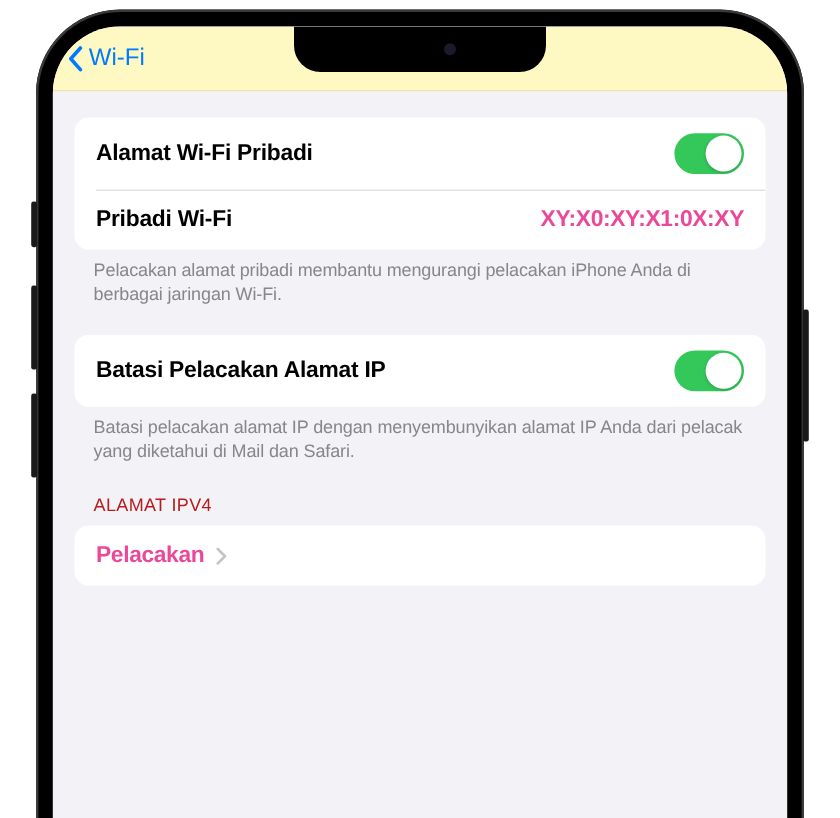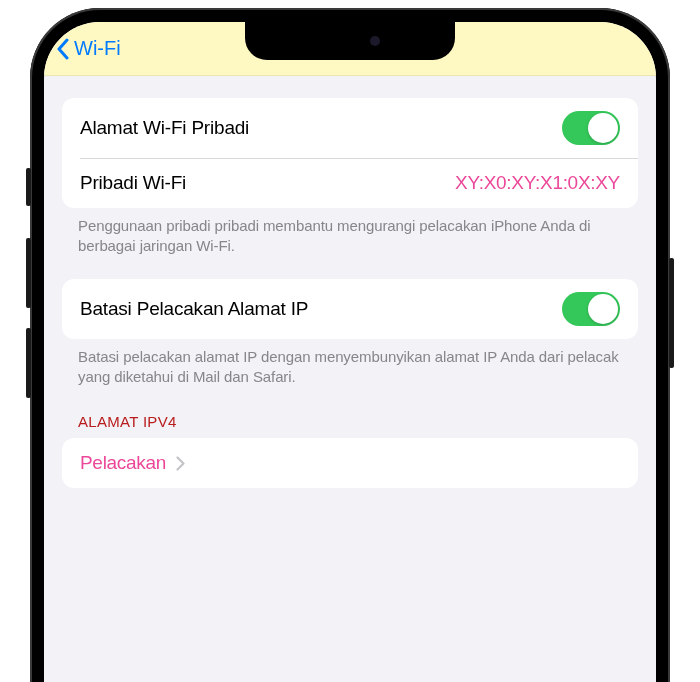--- a/index.html
+++ b/index.html
@@ -116,20 +116,21 @@
       color: #000;
     }
     .content {
       padding: 0;
     }
     .group {
       margin: 22px 18px 0 18px;
       background: #fff;
       border-radius: 12px;
       overflow: hidden;
+      font-weight: bold;
     }
     .row {
       display: flex;
       align-items: center;
       justify-content: space-between;
       padding: 13px 18px;
       min-height: 50px;
       position: relative;
     }
     .row + .row::before {
@@ -227,21 +228,21 @@
           <span class="row-label">Alamat Wi-Fi Pribadi</span>
           <div class="toggle">
             <div class="toggle-knob"></div>
           </div>
         </div>
         <div class="row">
           <span class="row-label">Pribadi Wi-Fi</span>
           <span class="row-value">XY:X0:XY:X1:0X:XY</span>
         </div>
       </div>
-      <div class="footer-text">Penggunaan pribadi pribadi membantu mengurangi pelacakan iPhone Anda di berbagai jaringan Wi-Fi.</div>
+      <div class="footer-text">Pelacakan alamat pribadi membantu mengurangi pelacakan iPhone Anda di berbagai jaringan Wi-Fi.</div>
 
       <div class="group">
         <div class="row">
           <span class="row-label">Batasi Pelacakan Alamat IP</span>
           <div class="toggle">
             <div class="toggle-knob"></div>
           </div>
         </div>
       </div>
       <div class="footer-text">Batasi pelacakan alamat IP dengan menyembunyikan alamat IP Anda dari pelacak yang diketahui di Mail dan Safari.</div>

